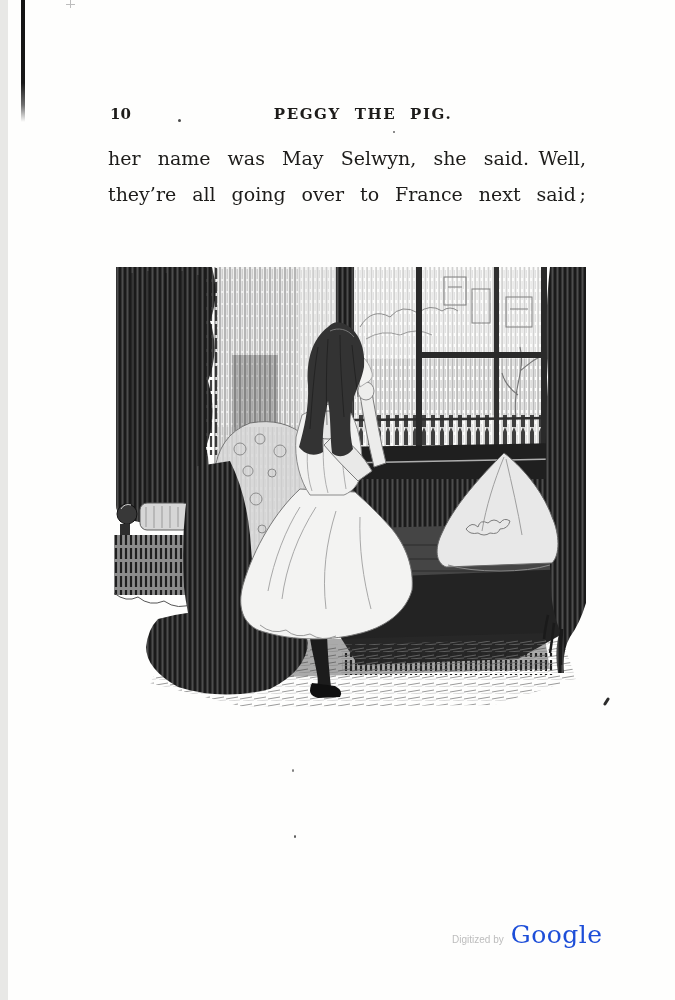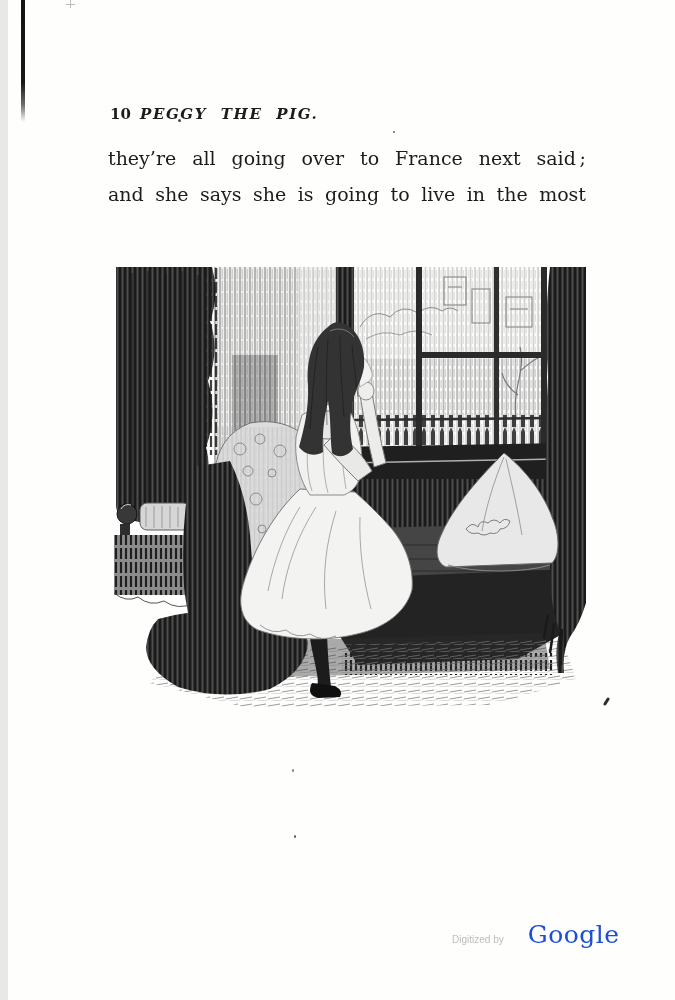--- a/index.html
+++ b/index.html
@@ -15,34 +15,34 @@
   .sp1{left:170px;top:119px;width:3px;height:3px;}
   .sp2{left:385px;top:131px;width:2px;height:2px;background:#666;}
   .sp3{left:284px;top:769px;width:2px;height:3px;background:#7a7a7a;}
   .sp4{left:286px;top:835px;width:2px;height:3px;background:#565656;}
   .tick{position:absolute;left:597px;top:697px;width:3px;height:9px;background:#2c2c2c;
         transform:rotate(32deg);border-radius:2px;}
   
   .running-head{position:absolute;left:100px;top:105px;width:478px;height:20px;
         font-weight:bold;font-size:15px;}
   .pageno{position:absolute;left:2px;top:0;}
-  .rtitle{display:block;padding-left:32px;letter-spacing:1.6px;word-spacing:7px;font-style:italic;}
+  .rtitle{display:block;text-align:center;padding-left:32px;letter-spacing:1.6px;word-spacing:7px;}
   
   .para{position:absolute;left:100px;width:478px;font-size:19px;}
   .para-top{top:141px;}
   .para-top .line{line-height:35.5px;}
   .para-bottom{top:721px;}
   .para-bottom .line{line-height:36px;}
   .j{text-align:justify;text-align-last:justify;}
   .indent{text-indent:34px;}
   .it{font-style:italic;}
   
   .illustration{position:absolute;left:106px;top:267px;width:472px;height:445px;margin:0;}
   
-  .watermark{position:absolute;left:444px;top:920px;display:flex;align-items:baseline;gap:24px;}
+  .watermark{position:absolute;left:444px;top:920px;display:flex;align-items:baseline;gap:7px;}
   .wm-pre{font-family:"Liberation Sans",sans-serif;font-size:10px;color:#bdbdbd;}
   .wm-logo{font-family:"DejaVu Serif",serif;font-size:25px;color:#1d4ed8;letter-spacing:.5px;}
 </style>
 </head>
 <body>
 
 <div class="page">
 
   <div class="scan-line"></div>
   <div class="plus-mark"></div>
@@ -51,22 +51,22 @@
   <div class="speck sp3"></div>
   <div class="speck sp4"></div>
   <div class="tick"></div>
 
   <header class="running-head">
     <span class="pageno">10</span>
     <span class="rtitle">PEGGY THE PIG.</span>
   </header>
 
   <div class="para para-top">
+    <div class="line j">her name was May Selwyn, she said. Well,</div>
     <div class="line j">they’re all going over to France next said ;</div>
-    <div class="line j">and she says she is going to live in the most</div>
   </div>
 
   <figure class="illustration">
     <svg viewBox="0 0 472 445" width="472" height="445">
       <defs>
         <pattern id="pvD" width="5" height="10" patternUnits="userSpaceOnUse">
           <rect width="5" height="10" fill="#343434"></rect>
           <line x1="1" y1="0" x2="1" y2="10" stroke="#0e0e0e" stroke-width="1.4"></line>
           <line x1="3.5" y1="0" x2="3.5" y2="10" stroke="#585858" stroke-width="0.7"></line>
         </pattern>

